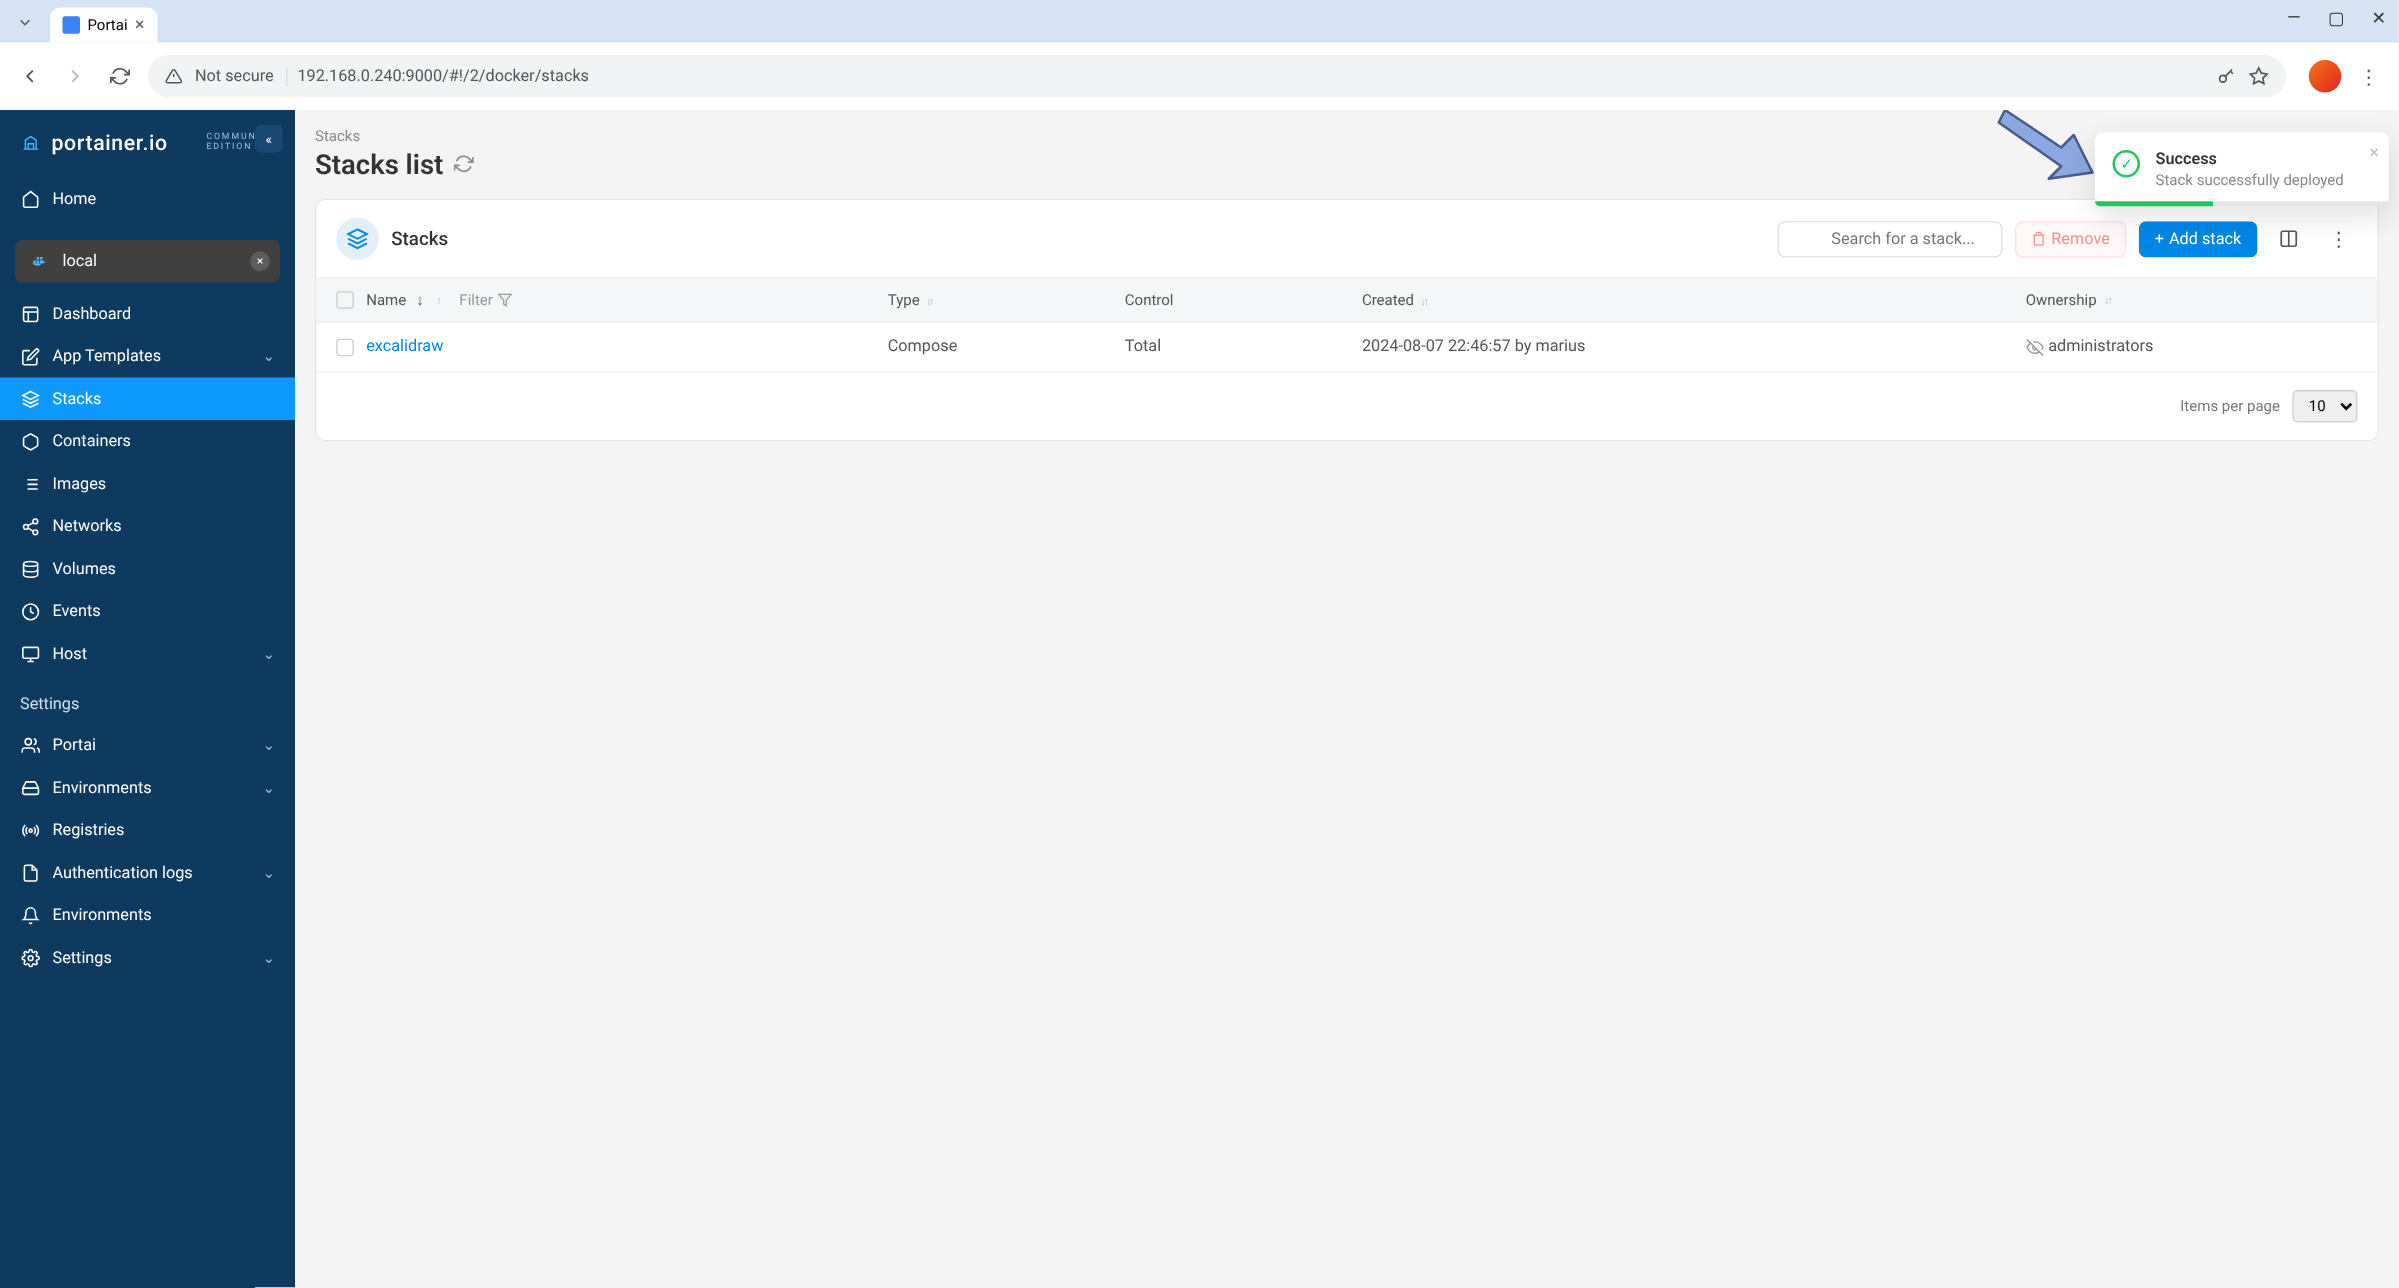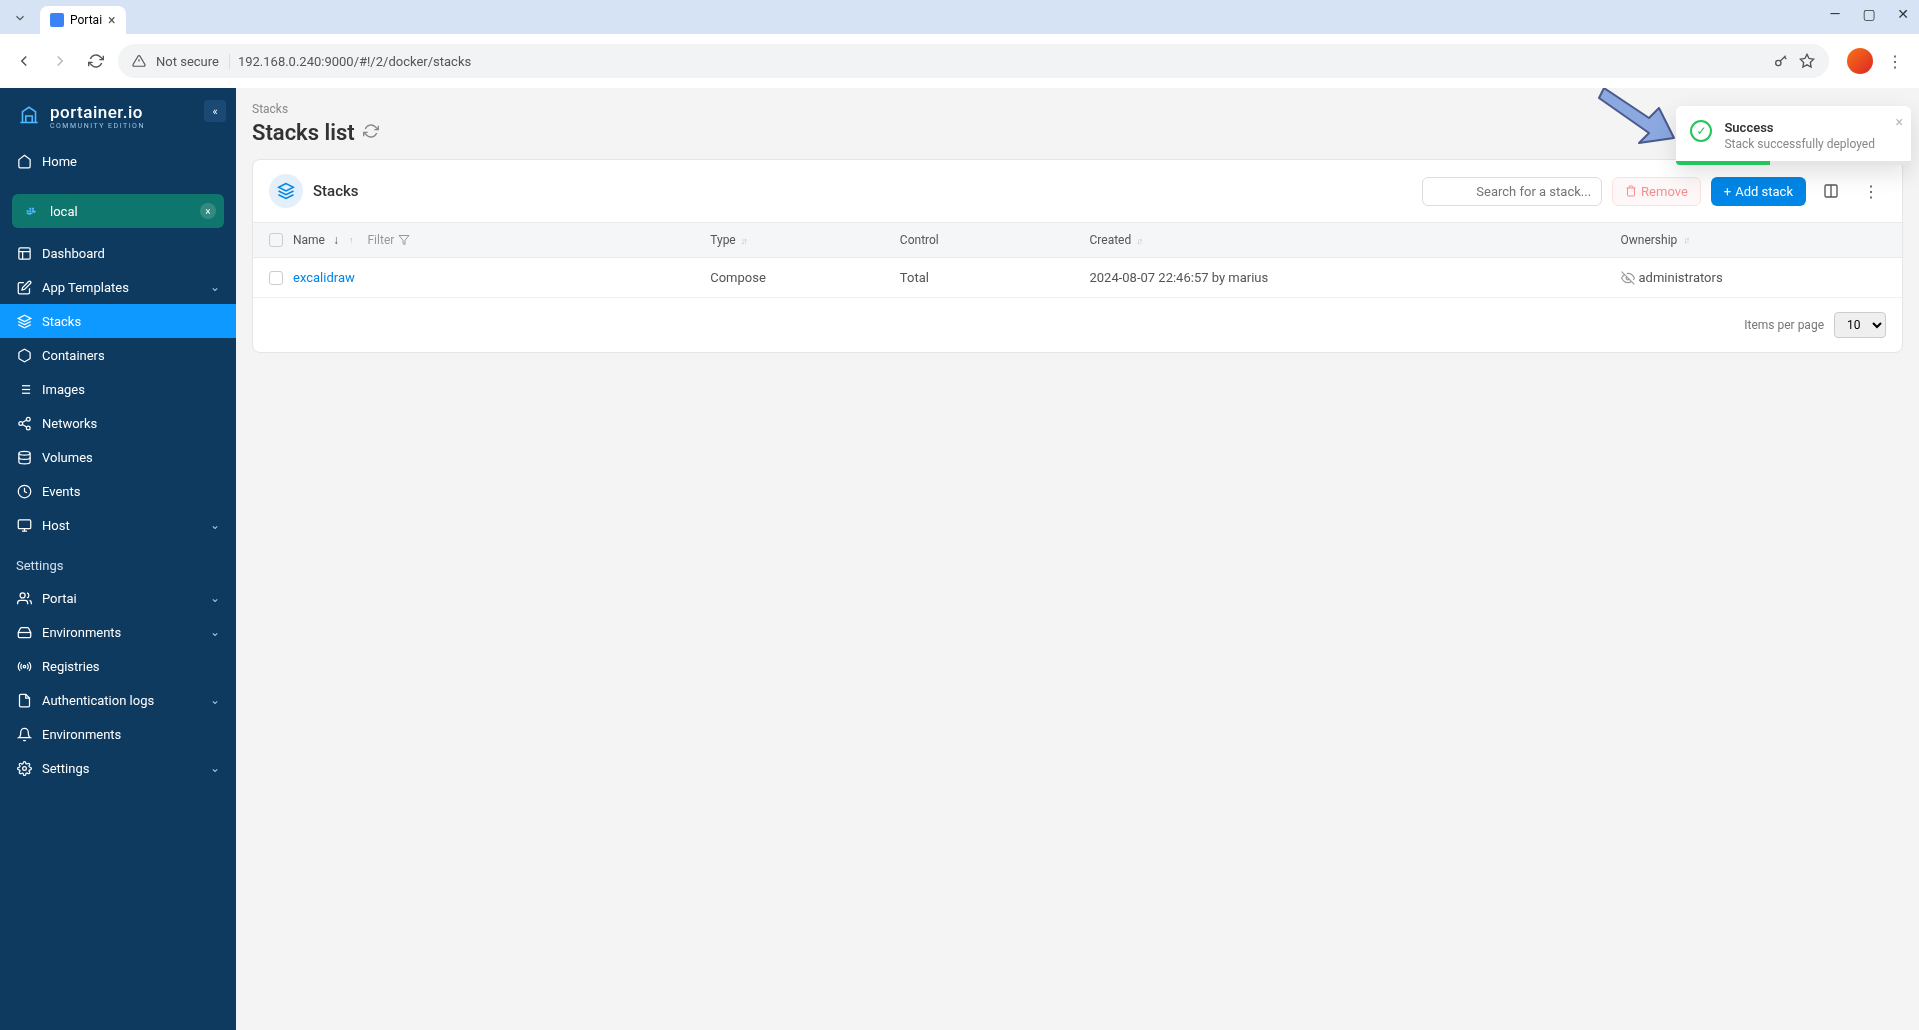--- a/index.html
+++ b/index.html
@@ -23,45 +23,45 @@
     .addr-icons { display: flex; gap: 10px; align-items: center; color: #555; }
     .avatar-circle { width: 26px; height: 26px; border-radius: 50%; background: linear-gradient(135deg,#f97316,#dc2626); margin-left: 10px; }
     
     
     .app { display: flex; height: calc(100vh - 88px); }
     
     
     .sidebar { width: 236px; background: #0f3a5f; color: #fff; display: flex; flex-direction: column; overflow-y: auto; }
     .sidebar-header { padding: 14px 16px; display: flex; align-items: center; gap: 8px; position: relative; }
     .logo-icon { width: 26px; height: 26px; }
-    .logo-text { display: flex; flex-direction: column; }
+    .logo-text { display: flex; flex-direction: row; gap: 31px; }
     .logo-title { font-size: 17px; font-weight: 500; letter-spacing: 0.5px; }
     .logo-sub { font-size: 7px; letter-spacing: 1.5px; color: #a0c4e0; }
     .collapse-btn { position: absolute; right: 10px; top: 12px; background: #1a4a73; border-radius: 4px; width: 22px; height: 22px; display: flex; align-items: center; justify-content: center; cursor: pointer; font-size: 11px; }
     .sidebar-item { display: flex; align-items: center; padding: 9px 16px; gap: 10px; font-size: 13px; cursor: pointer; position: relative; }
     .sidebar-item.active { background: #0d99ff; }
-    .sidebar-item.env-local { background: #0f766e; border-radius: 6px; margin: 16px 12px 8px 12px; padding: 9px 12px; }
+    .sidebar-item.env-local { background: #404040; border-radius: 6px; margin: 16px 12px 8px 12px; padding: 9px 12px; }
     .env-close { position: absolute; right: 8px; background: rgba(255,255,255,0.15); border-radius: 50%; width: 16px; height: 16px; display: flex; align-items: center; justify-content: center; font-size: 10px; }
     .sidebar-icon { width: 16px; height: 16px; display: flex; align-items: center; justify-content: center; flex-shrink: 0; }
     .chevron { margin-left: auto; font-size: 12px; color: #a0c4e0; }
     .section-label { padding: 16px 16px 8px; font-size: 13px; color: #d0e0ed; }
     
     
     .main { flex: 1; background: #f4f4f4; padding: 14px 16px; overflow-y: auto; position: relative; }
     .breadcrumb { font-size: 12px; color: #888; margin-bottom: 4px; }
     .page-title-row { display: flex; align-items: center; gap: 8px; margin-bottom: 14px; }
     .page-title { font-size: 22px; font-weight: 600; color: #333; }
     .refresh-icon { color: #888; cursor: pointer; }
     
     .panel { background: #fff; border-radius: 8px; border: 1px solid #e5e5e5; }
     .panel-header { padding: 14px 16px; display: flex; align-items: center; gap: 10px; border-bottom: 1px solid #eaeaea; }
     .panel-icon-wrap { width: 34px; height: 34px; background: #e3f0fb; border-radius: 50%; display: flex; align-items: center; justify-content: center; }
     .panel-title { font-size: 15px; font-weight: 500; color: #333; }
     .panel-actions { margin-left: auto; display: flex; align-items: center; gap: 10px; }
-    .search-input { border: 1px solid #ddd; border-radius: 6px; padding: 6px 10px 6px 26px; font-size: 13px; width: 180px; position: relative; text-align: right; }
+    .search-input { border: 1px solid #ddd; border-radius: 6px; padding: 6px 10px 6px 42px; font-size: 13px; width: 180px; position: relative; }
     .search-wrap { position: relative; }
     .search-wrap .search-icon { position: absolute; left: 8px; top: 50%; transform: translateY(-50%); color: #999; font-size: 13px; }
     .btn { border-radius: 6px; padding: 6px 12px; font-size: 13px; cursor: pointer; border: 1px solid transparent; display: inline-flex; align-items: center; gap: 4px; }
     .btn-remove { background: #fef2f2; color: #ef4444; border-color: #fecaca; opacity: 0.6; }
     .btn-add { background: #0086e6; color: #fff; }
     .icon-btn { width: 30px; height: 30px; display: flex; align-items: center; justify-content: center; cursor: pointer; border-radius: 4px; color: #555; }
     
     .table-header { display: flex; padding: 10px 16px; background: #f4f6f8; font-size: 12px; color: #555; border-bottom: 1px solid #eaeaea; align-items: center; }
     .table-row { display: flex; padding: 12px 16px; font-size: 13px; color: #555; align-items: center; border-bottom: 1px solid #f0f0f0; }
     .col-check { width: 24px; }

